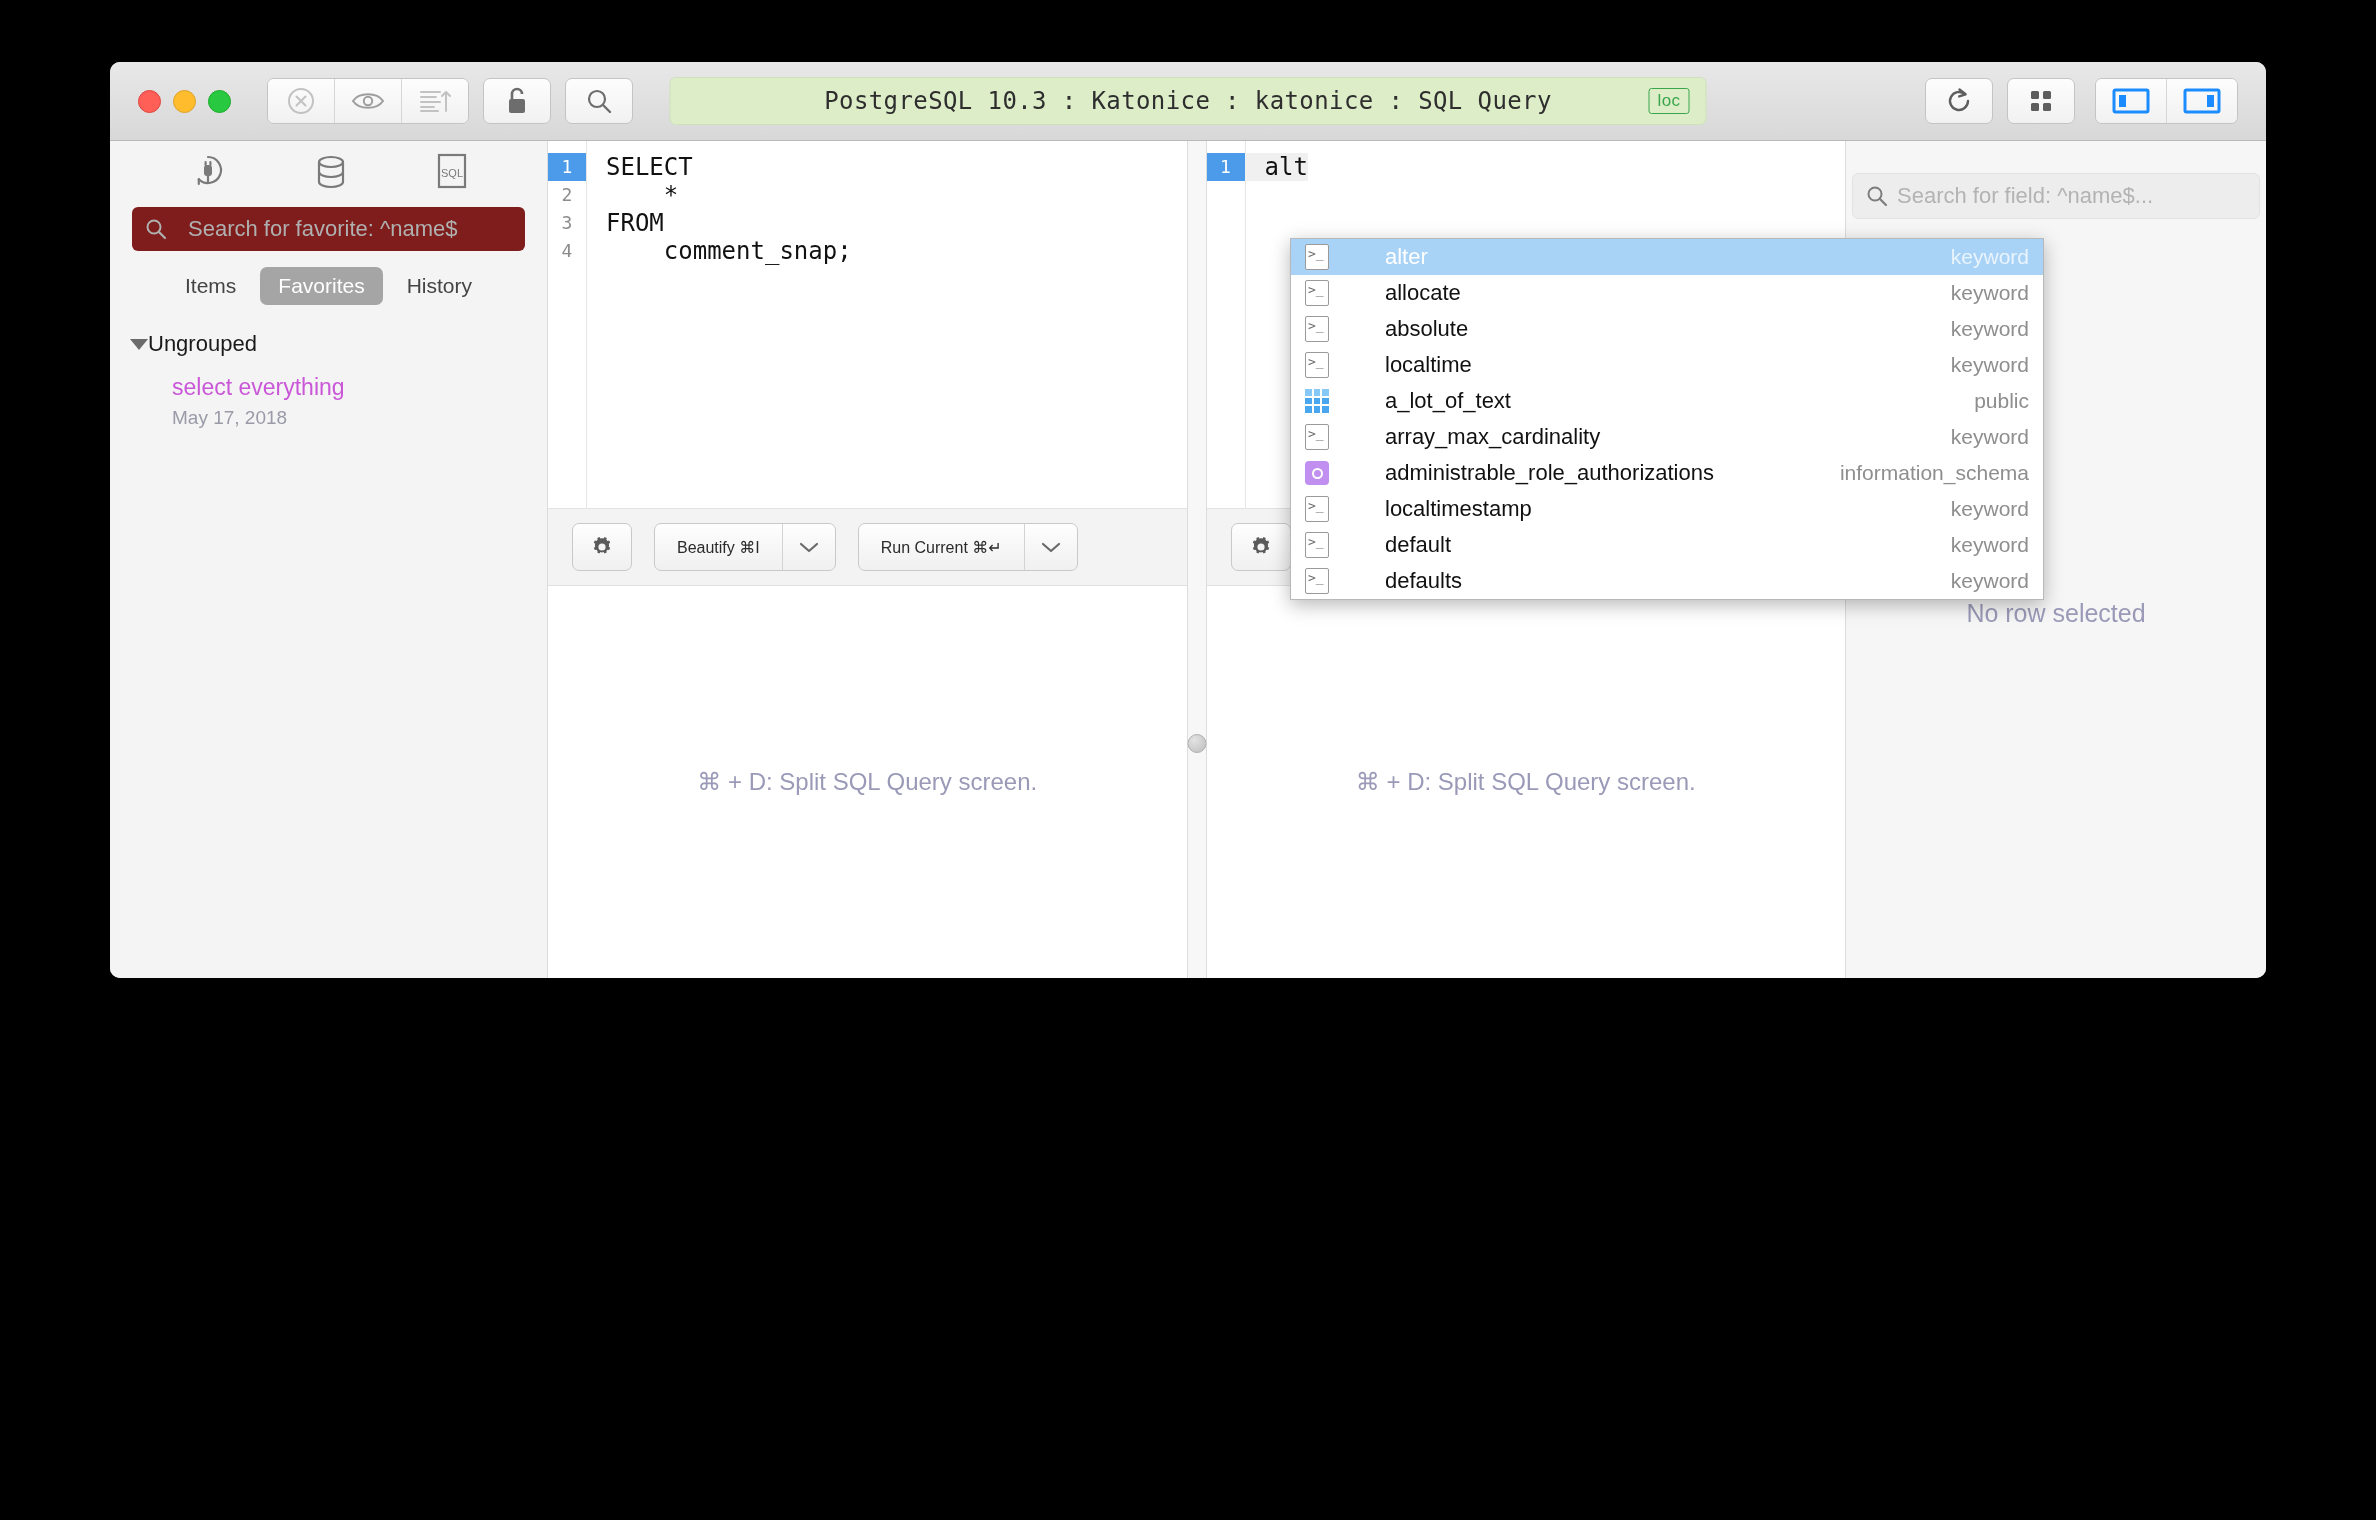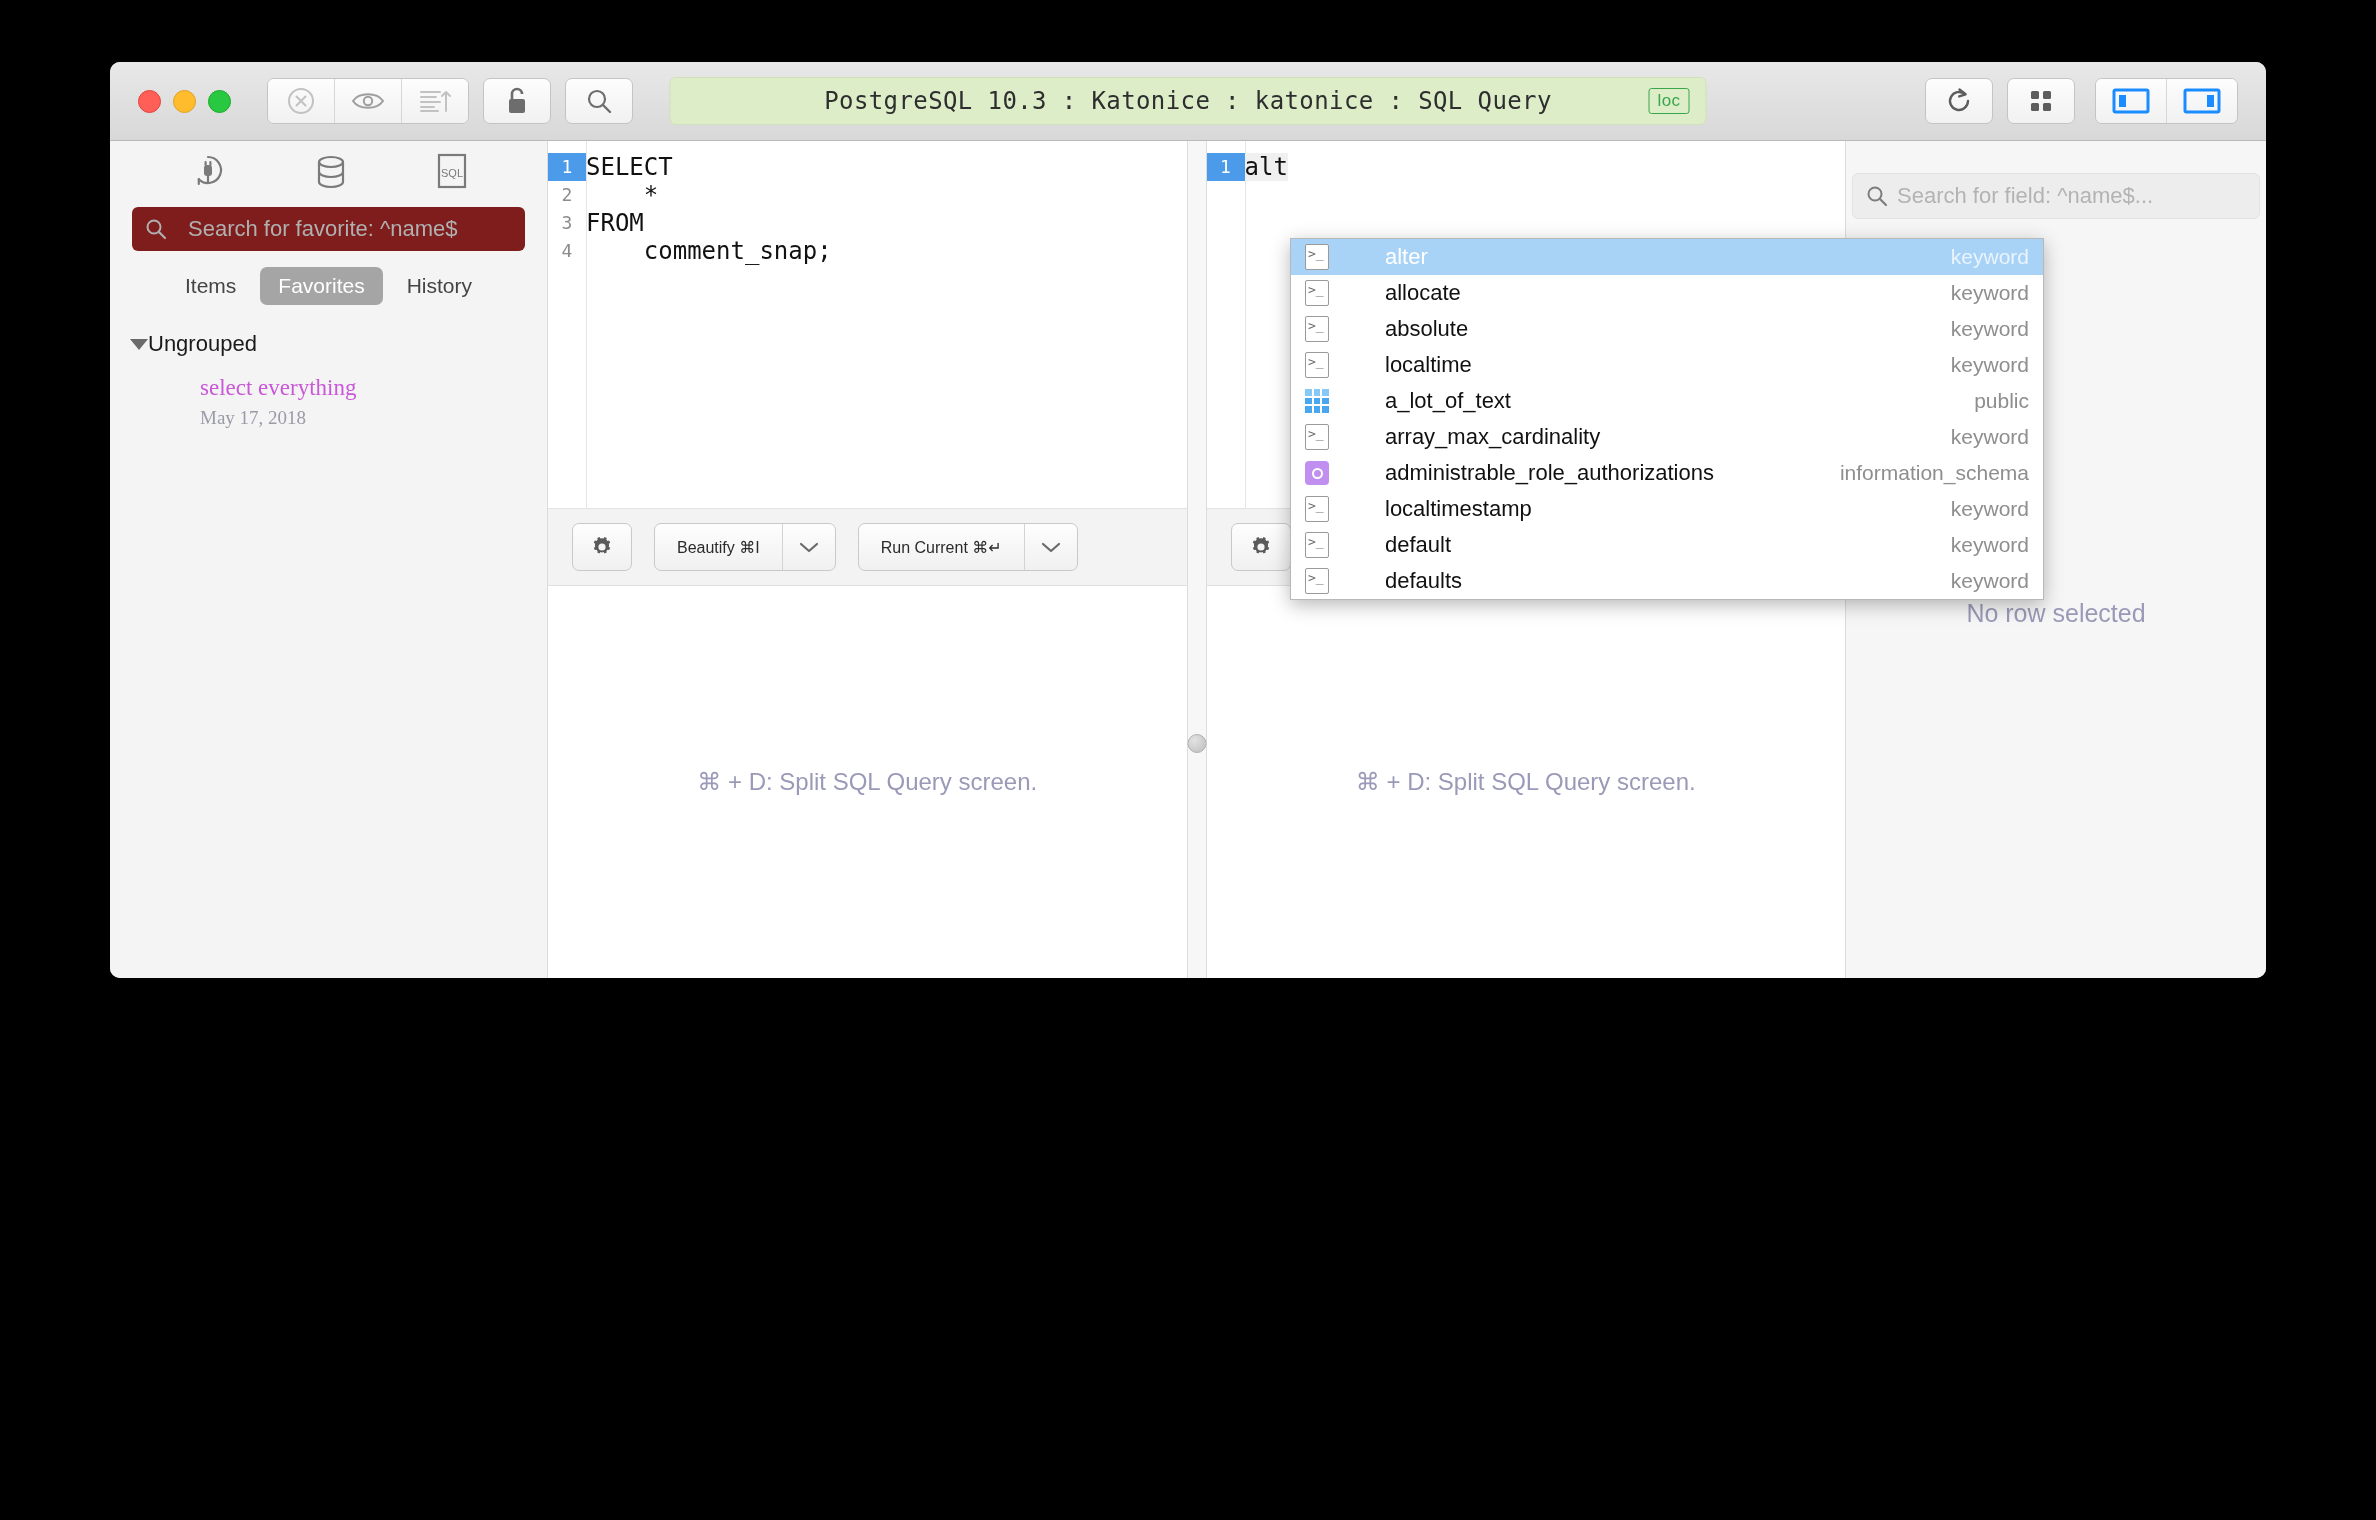--- a/index.html
+++ b/index.html
@@ -152,21 +152,21 @@
     align-items: center;
     font-size: 22px;
     color: #1a1a1a;
   }
   .tri {
     width: 0; height: 0;
     border-left: 9px solid transparent;
     border-right: 9px solid transparent;
     border-top: 11px solid #6b6b6b;
   }
-  .fav-item { padding-left: 90px; margin-top: 16px; font-family: Liberation Serif, serif; }
+  .fav-item { padding-left: 62px; margin-top: 16px; }
   .fav-name { font-size: 23px; color: #c957d8; line-height: 1.3; }
   .fav-date { font-size: 19px; color: #9a9aa8; margin-top: 4px; }
 
   .hamburger-btn {
     position: absolute;
     left: 476px; bottom: 26px;
     width: 56px; height: 46px;
     background: linear-gradient(to bottom,#fdfdfd,#eeeeee);
     border: 1px solid #cfcfcf;
     border-radius: 7px;
@@ -233,21 +233,21 @@
   }
   .ln .num {
     width: 38px;
     text-align: center;
     font-size: 18px;
     color: #8c8c8c;
     font-family: "DejaVu Sans Mono", monospace;
     flex: 0 0 auto;
   }
   .ln.cur .num { background: #4b9bea; color: #fff; }
-  .ln .txt { color: #111; white-space: pre; }
+  .ln .txt { padding-left: 20px; color: #111; white-space: pre; }
   .kw { color: #4b8fd4; }
   .hl-text { background: #f0f0f0; }
 
   .runbar {
     height: 76px;
     background: #f3f3f3;
     border-bottom: 1px solid #e0e0e0;
     display: flex;
     align-items: center;
     padding-left: 24px;

